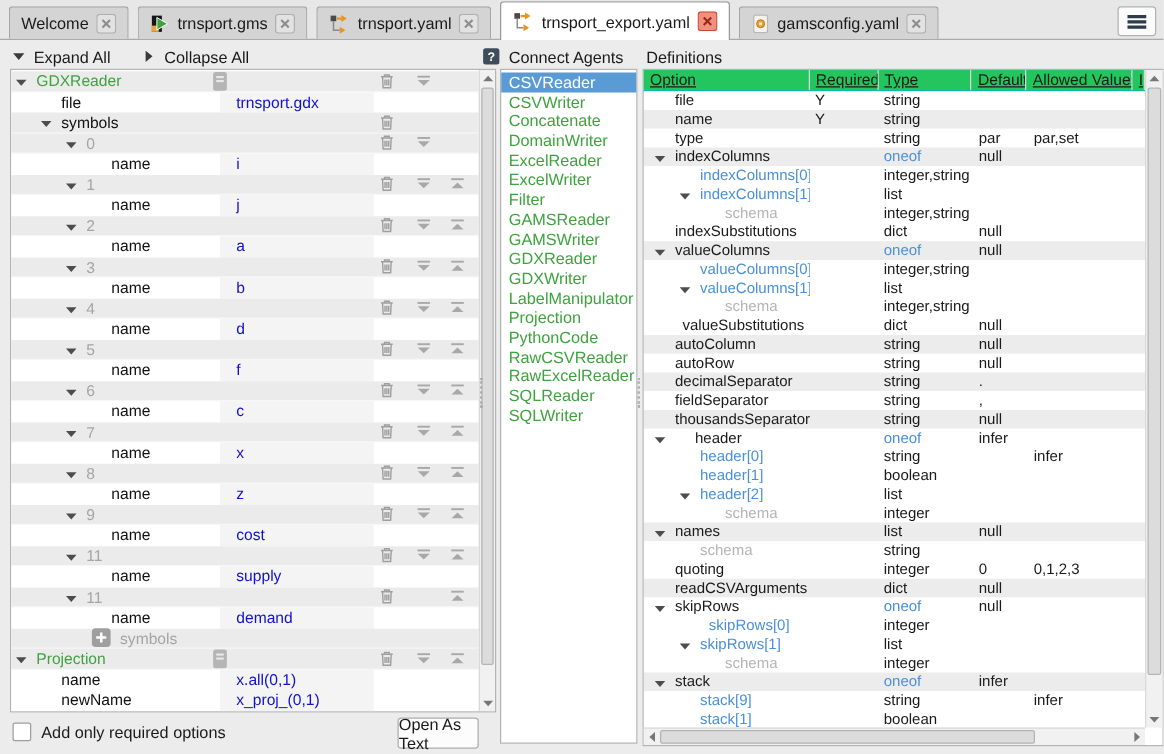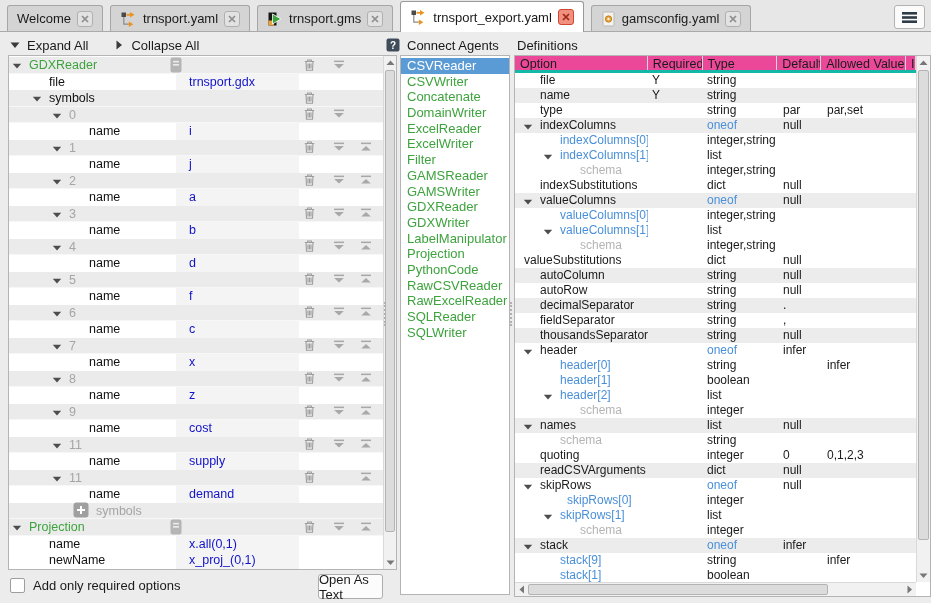--- a/index.html
+++ b/index.html
@@ -55,21 +55,21 @@
   
   .agent-list{position:absolute;left:400px;top:55px;width:110px;height:540px;background:#fff;border:1px solid #b4b4b4;padding-top:2px;}
   .agent-item{height:15.7px;line-height:15.7px;padding-left:6px;font-size:13px;color:#3ea33e;white-space:nowrap;}
   .agent-item.selected{background:#5b9bd5;color:#fff;}
 
   
   .splitter{position:absolute;top:302px;width:0;height:24px;border-left:2px dotted #b0b0b0;}
 
   
   .def-box{position:absolute;left:514px;top:55px;width:417px;height:542px;background:#fff;border:1px solid #b4b4b4;}
-  .def-head{position:absolute;left:0;top:0;right:14px;height:17px;display:flex;background:#ec4899;border-bottom:3px solid #14b8a6;}
+  .def-head{position:absolute;left:0;top:0;right:14px;height:17px;display:flex;background:#22c55e;border-bottom:1px solid #14b8a6;text-decoration:underline;}
   .def-hcell{height:100%;border-right:1px solid #d8d8d8;padding:1px 0 0 5px;font-size:12.5px;overflow:hidden;white-space:nowrap;}
   .def-rows{position:absolute;left:0;top:17px;right:14px;bottom:14px;overflow:hidden;}
   .def-row{display:flex;height:15px;background:#fff;}
   .def-row.stripe{background:#ececec;}
   .def-cell{height:100%;font-size:12px;line-height:15px;overflow:hidden;white-space:nowrap;position:relative;}
   .c-option{width:133px;}
   .c-required{width:55px;padding-left:4px;}
   .c-type{width:75px;padding-left:4px;}
   .c-default{width:44px;padding-left:5px;}
   .c-allowed{width:85px;padding-left:5px;}
@@ -95,45 +95,45 @@
           <span class="tab-label">Welcome</span>
           <span class="icon tab-close">
             <svg width="16" height="16" viewBox="0 0 16 16">
               <rect x="0.5" y="0.5" width="15" height="15" rx="2.5" fill="#e2e2e2" stroke="#b0b0b0"></rect>
               <path d="M5 5l6 6M11 5l-6 6" stroke="#8d8d8d" stroke-width="1.7"></path>
             </svg>
           </span>
         </div>
         <div class="tab">
           <span class="icon tab-ic">
+            <svg width="16" height="16" viewBox="0 0 16 16">
+              <rect x="1.5" y="1.5" width="8" height="13" fill="#161616"></rect>
+              <rect x="1.5" y="9.5" width="5.5" height="5" fill="#e8a33d"></rect>
+              <polygon points="5.5,3 14,8 5.5,13" fill="#3ea33e" stroke="#fff" stroke-width="0.8"></polygon>
+            </svg>
+          </span>
+          <span class="tab-label">trnsport.gms</span>
+          <span class="icon tab-close">
+            <svg width="16" height="16" viewBox="0 0 16 16">
+              <rect x="0.5" y="0.5" width="15" height="15" rx="2.5" fill="#e2e2e2" stroke="#b0b0b0"></rect>
+              <path d="M5 5l6 6M11 5l-6 6" stroke="#8d8d8d" stroke-width="1.7"></path>
+            </svg>
+          </span>
+        </div>
+        <div class="tab">
+          <span class="icon tab-ic">
             <svg width="17" height="16" viewBox="0 0 17 16">
               <rect x="1.5" y="1.5" width="4.5" height="4.5" fill="#4a4a4a"></rect>
               <path d="M3.8 6v7.2h5" stroke="#8a8a8a" stroke-width="1.2" fill="none"></path>
               <path d="M6.5 3.8h3.5" stroke="#e8941f" stroke-width="1.8" fill="none"></path>
               <polygon points="10,1 14.5,3.8 10,6.6" fill="#e8941f"></polygon>
               <polygon points="8.8,10.4 13.3,13.2 8.8,16" fill="#e8941f"></polygon>
             </svg>
           </span>
           <span class="tab-label">trnsport.yaml</span>
-          <span class="icon tab-close">
-            <svg width="16" height="16" viewBox="0 0 16 16">
-              <rect x="0.5" y="0.5" width="15" height="15" rx="2.5" fill="#e2e2e2" stroke="#b0b0b0"></rect>
-              <path d="M5 5l6 6M11 5l-6 6" stroke="#8d8d8d" stroke-width="1.7"></path>
-            </svg>
-          </span>
-        </div>
-        <div class="tab">
-          <span class="icon tab-ic">
-            <svg width="16" height="16" viewBox="0 0 16 16">
-              <rect x="1.5" y="1.5" width="8" height="13" fill="#161616"></rect>
-              <rect x="1.5" y="9.5" width="5.5" height="5" fill="#e8a33d"></rect>
-              <polygon points="5.5,3 14,8 5.5,13" fill="#3ea33e" stroke="#fff" stroke-width="0.8"></polygon>
-            </svg>
-          </span>
-          <span class="tab-label">trnsport.gms</span>
           <span class="icon tab-close">
             <svg width="16" height="16" viewBox="0 0 16 16">
               <rect x="0.5" y="0.5" width="15" height="15" rx="2.5" fill="#e2e2e2" stroke="#b0b0b0"></rect>
               <path d="M5 5l6 6M11 5l-6 6" stroke="#8d8d8d" stroke-width="1.7"></path>
             </svg>
           </span>
         </div>
         <div class="tab active">
           <span class="icon tab-ic">
             <svg width="17" height="16" viewBox="0 0 17 16">
@@ -869,21 +869,21 @@
           <div class="def-cell c-allowed"></div>
         </div>
         <div class="def-row">
           <div class="def-cell c-option" style="padding-left:65px"><span class="o-muted">schema</span></div>
           <div class="def-cell c-required"></div>
           <div class="def-cell c-type"><span class="">integer,string</span></div>
           <div class="def-cell c-default"></div>
           <div class="def-cell c-allowed"></div>
         </div>
         <div class="def-row">
-          <div class="def-cell c-option" style="padding-left:9px"><span class="o-plain">valueSubstitutions</span></div>
+          <div class="def-cell c-option" style="padding-left:31px"><span class="o-plain">valueSubstitutions</span></div>
           <div class="def-cell c-required"></div>
           <div class="def-cell c-type"><span class="">dict</span></div>
           <div class="def-cell c-default">null</div>
           <div class="def-cell c-allowed"></div>
         </div>
         <div class="def-row stripe">
           <div class="def-cell c-option" style="padding-left:25px"><span class="o-plain">autoColumn</span></div>
           <div class="def-cell c-required"></div>
           <div class="def-cell c-type"><span class="">string</span></div>
           <div class="def-cell c-default">null</div>
@@ -911,21 +911,21 @@
           <div class="def-cell c-allowed"></div>
         </div>
         <div class="def-row stripe">
           <div class="def-cell c-option" style="padding-left:25px"><span class="o-plain">thousandsSeparator</span></div>
           <div class="def-cell c-required"></div>
           <div class="def-cell c-type"><span class="">string</span></div>
           <div class="def-cell c-default">null</div>
           <div class="def-cell c-allowed"></div>
         </div>
         <div class="def-row">
-          <div class="def-cell c-option" style="padding-left:25px"><span class="def-exp icon" style="left:8px">
+          <div class="def-cell c-option" style="padding-left:41px"><span class="def-exp icon" style="left:8px">
               <svg width="10" height="10" viewBox="0 0 10 10">
                 <polygon points="0.8,2.8 9.2,2.8 5,7.6" fill="#4d4d4d"></polygon>
               </svg>
             </span><span class="o-plain">header</span></div>
           <div class="def-cell c-required"></div>
           <div class="def-cell c-type"><span class="t-link">oneof</span></div>
           <div class="def-cell c-default">infer</div>
           <div class="def-cell c-allowed"></div>
         </div>
         <div class="def-row">

